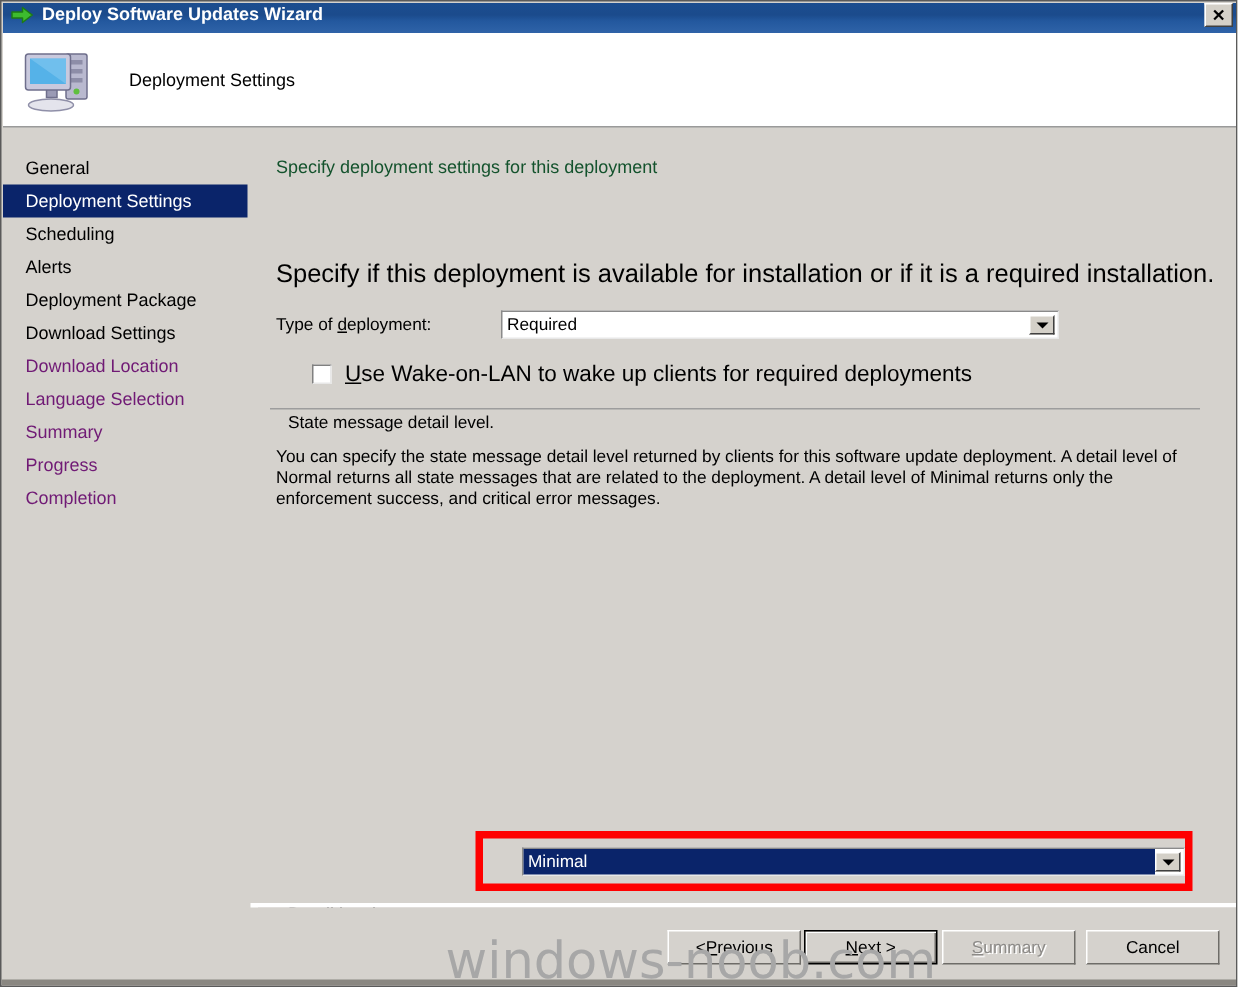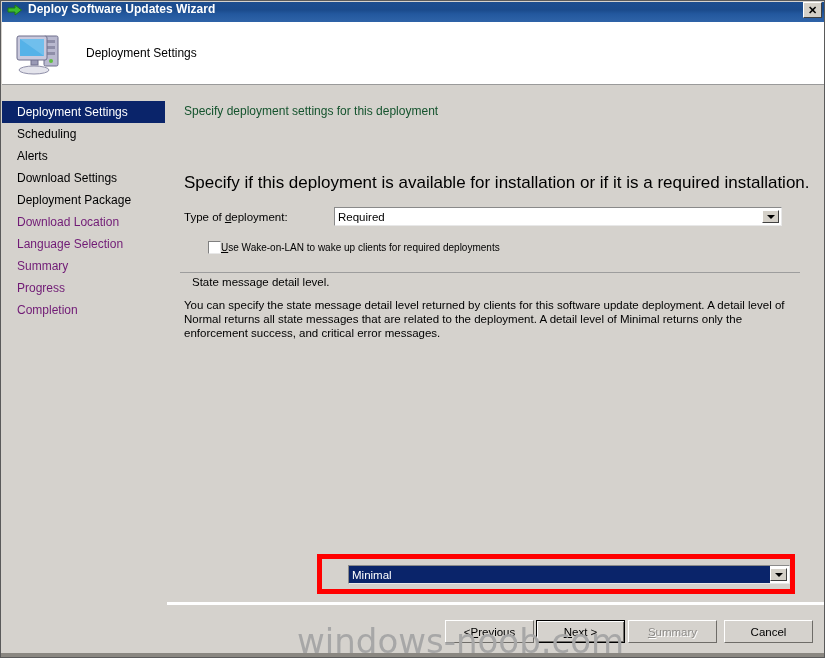--- a/index.html
+++ b/index.html
@@ -221,21 +221,21 @@
     justify-content: center;
     box-sizing: border-box;
   }
   .arrow-down {
     width: 0; height: 0;
     border-left: 4px solid transparent;
     border-right: 4px solid transparent;
     border-top: 4px solid #000000;
   }
 
-  #combo-type { left: 162px; top: 118px; width: 448px; height: 19px; }
+  #combo-type { left: 162px; top: 118px; width: 372px; height: 19px; }
   #combo-detail { left: 168px; top: 0px; width: 442px; height: 19px; }
 
   
   .chk-row {
     position: absolute;
     left: 36px;
     top: 152px;
     display: flex;
     align-items: center;
     cursor: default;
@@ -244,21 +244,22 @@
     width: 13px; height: 13px;
     background: #ffffff;
     border-top: 1px solid #808080;
     border-left: 1px solid #808080;
     border-right: 1px solid #e8e8e8;
     border-bottom: 1px solid #e8e8e8;
     box-sizing: border-box;
     flex: none;
   }
   .chk-label {
-    font-size: 10px;
+    margin-left: 9px;
+    font-size: 15px;
     color: #000;
     white-space: nowrap;
   }
 
   
   .group {
     position: absolute;
     left: 8px;
     top: 183px;
     width: 620px;
@@ -401,25 +402,26 @@
         <rect x="3" y="6" width="30" height="24" rx="2" fill="#c9c9dd" stroke="#6f6f8c" stroke-width="1"></rect>
         <rect x="6" y="9" width="24" height="17" fill="#55b2e8"></rect>
         <path d="M6 9 L30 9 L30 26 Z" fill="#86cbf1" opacity="0.55"></path>
       </svg>
     </span>
     <span class="header-title">Deployment Settings</span>
   </div>
   <div class="header-rule"></div>
 
   <div class="sidebar">
+    <div class="nav-item">General</div>
     <div class="nav-item selected">Deployment Settings</div>
     <div class="nav-item">Scheduling</div>
     <div class="nav-item">Alerts</div>
+    <div class="nav-item">Deployment Package</div>
     <div class="nav-item">Download Settings</div>
-    <div class="nav-item">Deployment Package</div>
     <div class="nav-item disabled">Download Location</div>
     <div class="nav-item disabled">Language Selection</div>
     <div class="nav-item disabled">Summary</div>
     <div class="nav-item disabled">Progress</div>
     <div class="nav-item disabled">Completion</div>
   </div>
 
   <div class="content">
 
     <div class="page-heading">Specify deployment settings for this deployment</div>

